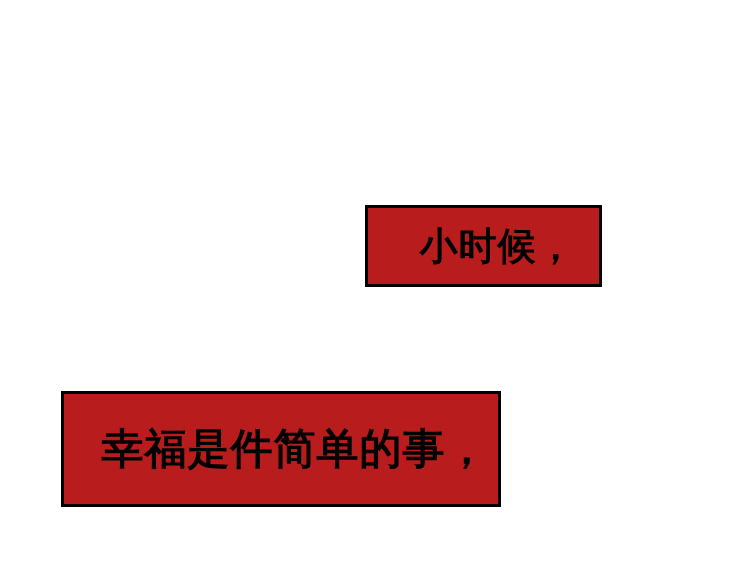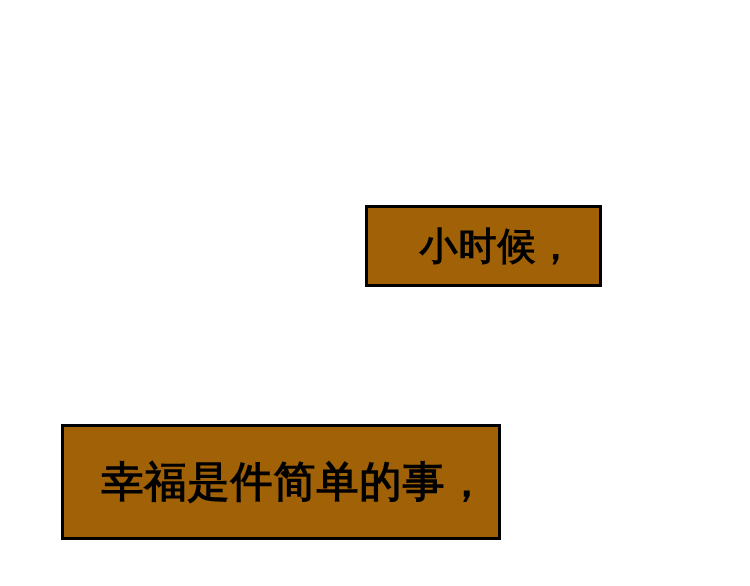--- a/index.html
+++ b/index.html
@@ -9,21 +9,21 @@
   body {
     width: 750px;
     height: 586px;
     background: #ffffff;
     position: relative;
     overflow: hidden;
     font-family: "Liberation Sans", sans-serif;
   }
   .caption-box {
     position: absolute;
-    background: #a16207;
+    background: #b91c1c;
     border: 3px solid #000000;
     display: flex;
     align-items: center;
     justify-content: center;
     box-sizing: border-box;
     padding-left: 28px;
   }
   .caption-box .caption-text {
     color: #000000;
     font-weight: bold;
@@ -38,21 +38,20 @@
     height: 82px;
   }
   #caption-1 .caption-text {
     font-size: 38px;
   }
   #caption-2 {
     left: 61px;
     top: 391px;
     width: 440px;
     height: 116px;
-    margin-top: 33px;
   }
   #caption-2 .caption-text {
     font-size: 42px;
   }
 </style>
 </head>
 <body>
 
 <div id="caption-1" class="caption-box">
   <span class="caption-text">小时候，</span>

